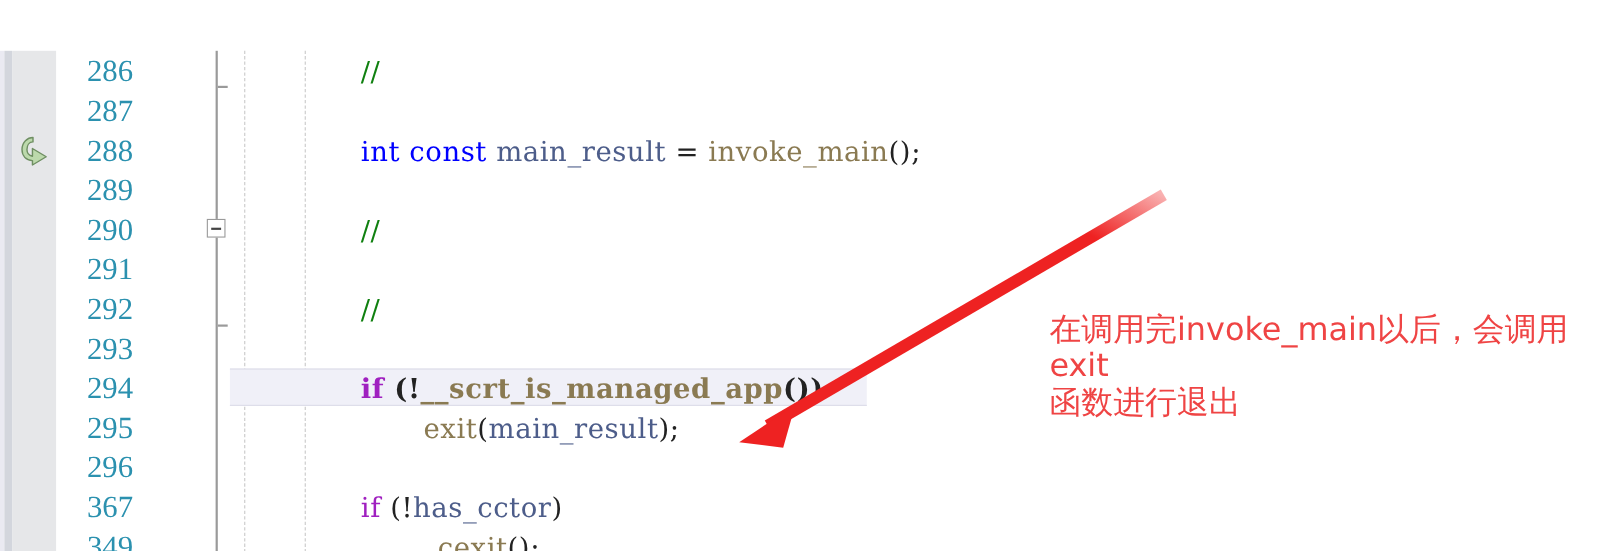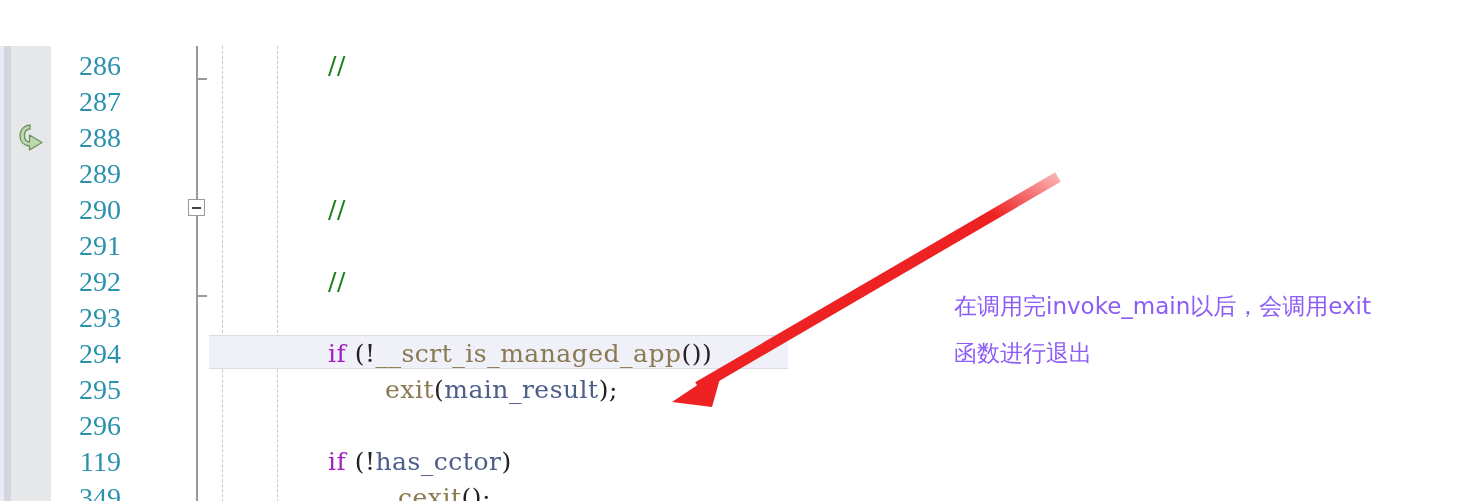--- a/index.html
+++ b/index.html
@@ -164,24 +164,24 @@
     height: 250px;
     pointer-events: none;
   }
 
   
   .annot-text {
     position: absolute;
     left: 954px;
     top: 237px;
     width: 520px;
-    color: #8b5cf6;
+    color: #ef4444;
     font-family: "DejaVu Sans", "Liberation Sans", sans-serif;
-    font-size: 23px;
-    line-height: 47px;
+    font-size: 29px;
+    line-height: 33px;
     white-space: pre-wrap;
   }
 
   
   .bottom-panel {
     position: absolute;
     left: 31px;
     top: 490px;
     width: 1445px;
     height: 11px;
@@ -227,40 +227,41 @@
     <div class="lnum" style="top:38px">287</div>
     <div class="lnum" style="top:74px">288</div>
     <div class="lnum" style="top:110px">289</div>
     <div class="lnum" style="top:146px">290</div>
     <div class="lnum" style="top:182px">291</div>
     <div class="lnum" style="top:218px">292</div>
     <div class="lnum" style="top:254px">293</div>
     <div class="lnum" style="top:290px">294</div>
     <div class="lnum" style="top:326px">295</div>
     <div class="lnum" style="top:362px">296</div>
-    <div class="lnum" style="top:398px">119</div>
+    <div class="lnum" style="top:398px">367</div>
     <div class="lnum" style="top:434px">349</div>
     <div class="lnum" style="top:470px">299</div>
   </div>
 
   <div class="outline-line"></div>
   <div class="outline-tick"></div>
   <div class="outline-tick2"></div>
   <div class="fold-box"></div>
 
   <div class="indent-guide" style="left:222px"></div>
   <div class="indent-guide" style="left:277px"></div>
 
   <div class="line-highlight"></div>
 
   <div class="code-layer" id="code-layer">
       <div class="codeline" style="top: 2px; left: 328px;"><span class="k-comment">//</span></div>
+      <div class="codeline" style="top: 74px; left: 328px;"><span class="k-keyword">int</span><span class="k-punct"> </span><span class="k-keyword">const</span><span class="k-punct"> </span><span class="k-ident">main_result</span><span class="k-punct"> = </span><span class="k-func">invoke_main</span><span class="k-punct">();</span></div>
       <div class="codeline" style="top: 146px; left: 328px;"><span class="k-comment">//</span></div>
       <div class="codeline" style="top: 218px; left: 328px;"><span class="k-comment">//</span></div>
-      <div class="codeline" style="top: 290px; left: 328px;"><span class="k-ctrl">if</span><span class="k-punct"> (!</span><span class="k-func">__scrt_is_managed_app</span><span class="k-punct">())</span></div>
+      <div class="codeline" style="top: 290px; left: 328px; font-weight: bold;"><span class="k-ctrl">if</span><span class="k-punct"> (!</span><span class="k-func">__scrt_is_managed_app</span><span class="k-punct">())</span></div>
       <div class="codeline" style="top: 326px; left: 385px;"><span class="k-func">exit</span><span class="k-punct">(</span><span class="k-ident">main_result</span><span class="k-punct">);</span></div>
       <div class="codeline" style="top: 398px; left: 328px;"><span class="k-ctrl">if</span><span class="k-punct"> (!</span><span class="k-ident">has_cctor</span><span class="k-punct">)</span></div>
       <div class="codeline" style="top: 434px; left: 385px; text-align: center;"><span class="k-func">_cexit</span><span class="k-punct">();</span></div>
     </div>
 
   <div class="annot-arrow">
     <svg width="430" height="250" viewBox="0 0 430 250" xmlns="http://www.w3.org/2000/svg">
       <defs>
         <linearGradient id="agr" x1="1" y1="0" x2="0" y2="1">
           <stop offset="0" stop-color="#ee2222" stop-opacity="0.35"></stop>

